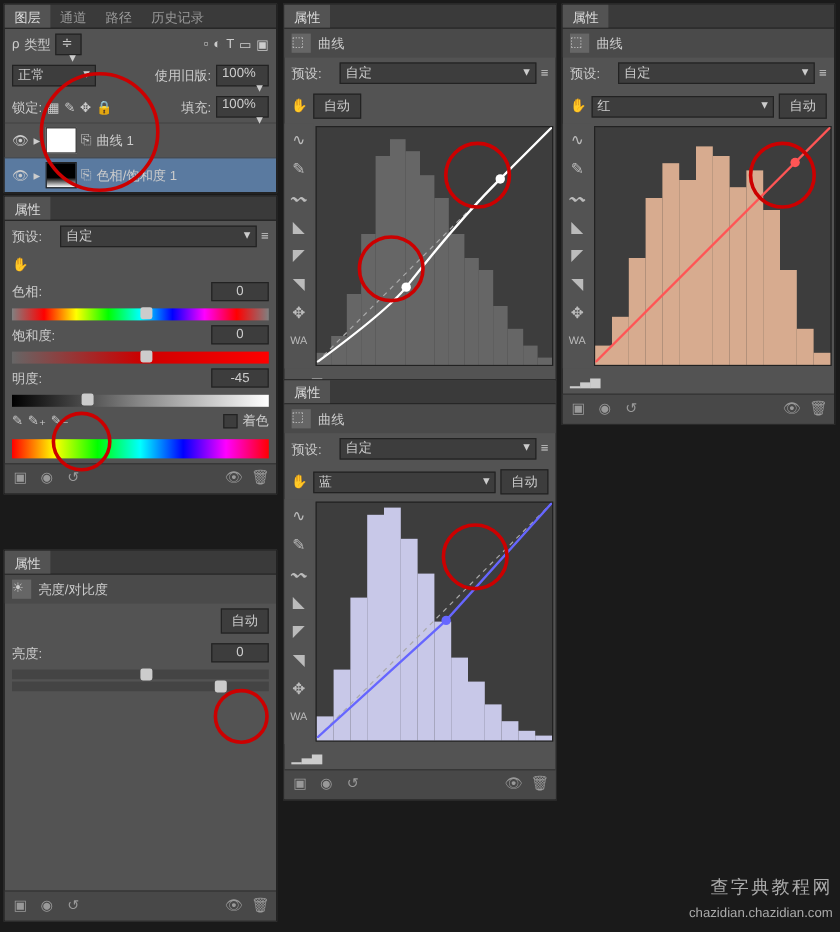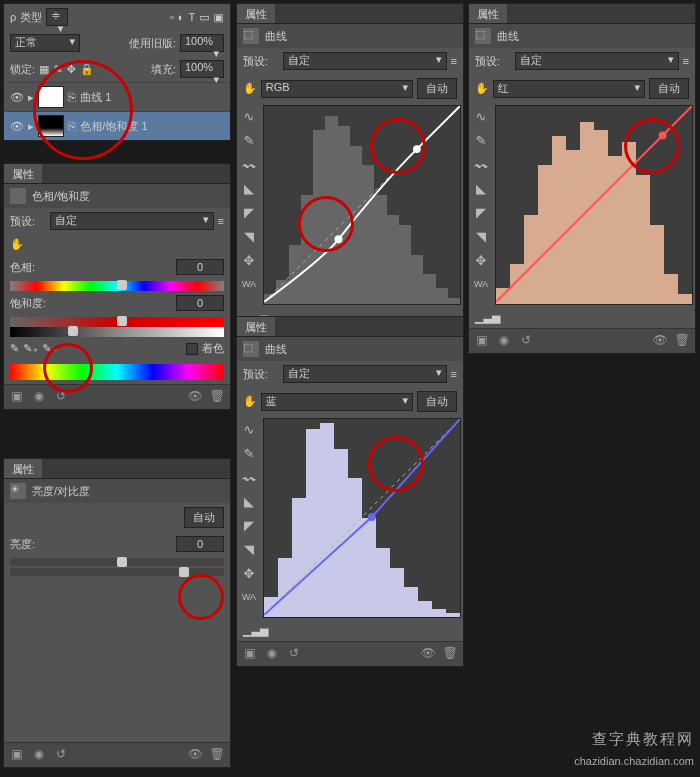--- a/index.html
+++ b/index.html
@@ -37,20 +37,26 @@
 .layer-row.sel { background:#5a7aa0; }
 .thumb { width:26px; height:22px; border:1px solid #222; }
 .watermark { position:absolute; right:6px; color:#aaa; font-size:15px; letter-spacing:2px; }
 .hdr { display:flex; align-items:center; gap:6px; padding:4px 6px; background:#4a4a4a; }
 .hdr-ico { width:16px;height:16px; background:#666; display:inline-block; }
 </style>
 </head>
 <body>
 
 <div class="panel" style="left:3px;top:3px;width:228px;">
+  <div class="tabs">
+    <div class="tab active">图层</div>
+    <div class="tab">通道</div>
+    <div class="tab">路径</div>
+    <div class="tab">历史记录</div>
+  </div>
   <div class="row">
     <span>ρ</span>
     <span>类型</span>
     <span class="select" style="width:16px">≑</span>
     <span style="flex:1"></span>
     <span>▫</span>
     <span>◐</span>
     <span>T</span>
     <span>▭</span>
     <span>▣</span>
@@ -84,24 +90,20 @@
     <span class="thumb" style="background:linear-gradient(#000 60%,#fff)"></span>
     <span>⎘</span>
     <span>色相/饱和度 1</span>
   </div>
 </div>
 
 <div class="panel" style="left:3px;top:163px;width:228px;">
   <div class="tabs">
       <div class="tab active">属性</div>
     </div>
-  <div class="hdr">
-      <span class="hdr-ico"></span>
-      <span>色相/饱和度</span>
-    </div>
   <div class="row">
       <span class="label">预设:</span>
       <span class="select" style="flex:1">自定</span>
       <span>≡</span>
     </div>
   <div class="row">
       <span>✋</span>
     </div>
   <div class="row">
       <span class="label">色相:</span>
@@ -113,20 +115,25 @@
       <div class="slider-thumb" style="left:50%"></div>
     </div>
   <div class="row">
       <span class="label">饱和度:</span>
       <span style="flex:1"></span>
       <input type="text" value="0" style="">
     </div>
   <div class="slider">
       <div class="slider-track gradient sat-grad"></div>
       <div class="slider-thumb" style="left:50%"></div>
+    </div>
+  <div class="row">
+      <span class="label">明度:</span>
+      <span style="flex:1"></span>
+      <input type="text" value="-45" style="">
     </div>
   <div class="slider">
       <div class="slider-track gradient light-grad"></div>
       <div class="slider-thumb" style="left:27%"></div>
     </div>
   <div class="row">
       <span>✎</span>
       <span>✎₊</span>
       <span>✎₋</span>
       <span style="flex:1"></span>
@@ -186,21 +193,20 @@
       <span class="hdr-ico">⬚</span>
       <span>曲线</span>
     </div>
   <div class="row">
       <span class="label">预设:</span>
       <span class="select" style="flex:1">自定</span>
       <span>≡</span>
     </div>
   <div class="row">
       <span>✋</span>
-      <span class="select" style="flex:1">RGB</span>
       <button class="btn">自动</button>
     </div>
   <div class="curve-area">
     <div class="iconcol">
       <span>∿</span>
         <span>✎</span>
         <span>〰</span>
       <span>◣</span>
         <span>◤</span>
         <span>◥</span>

